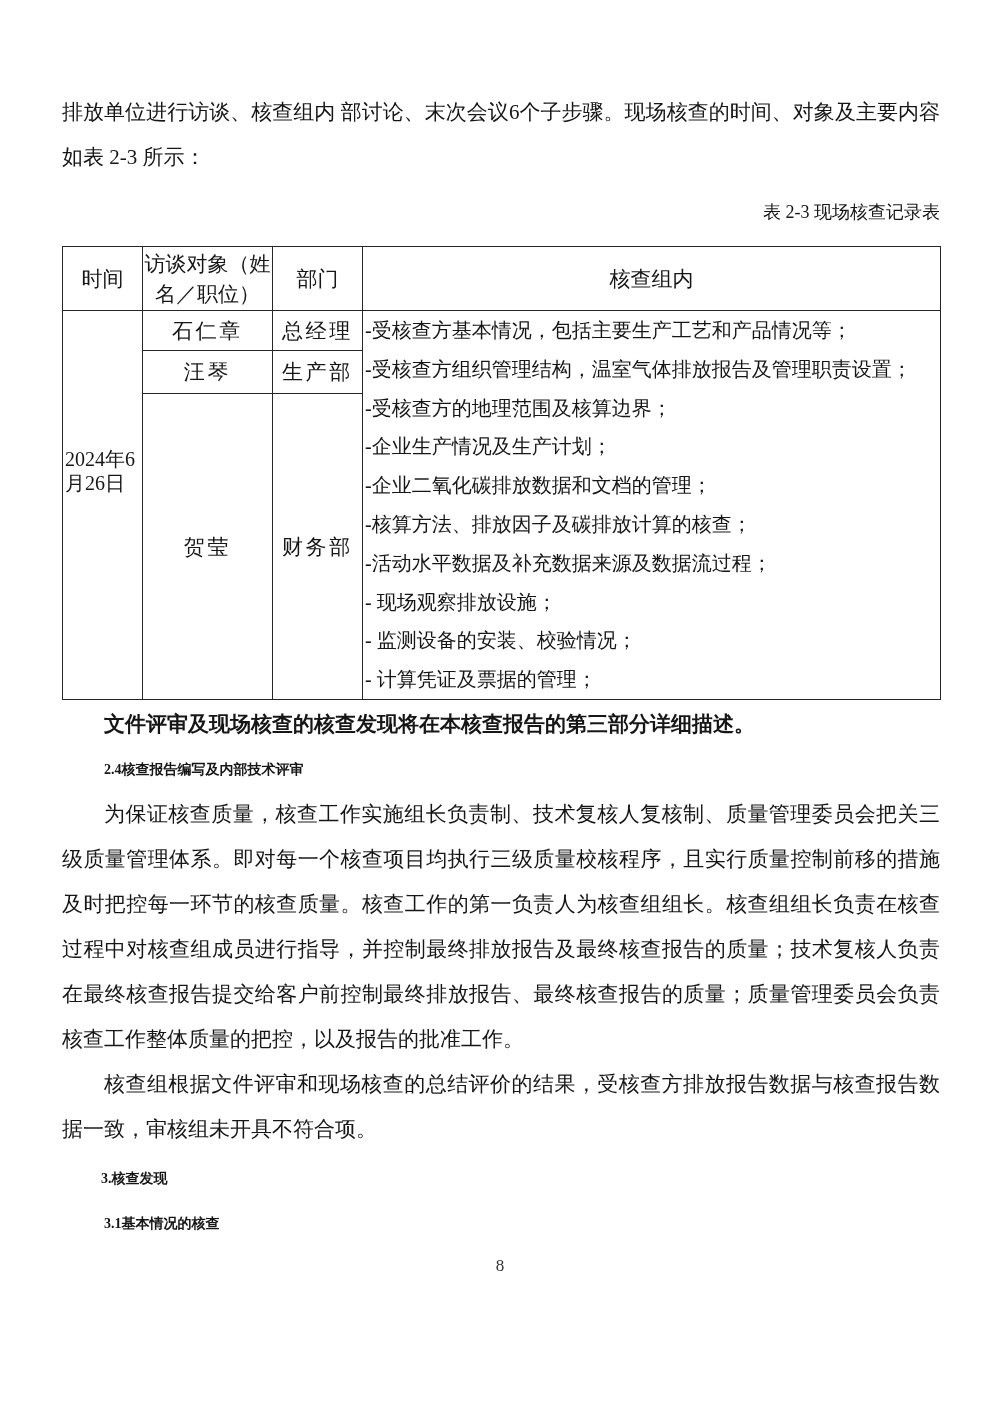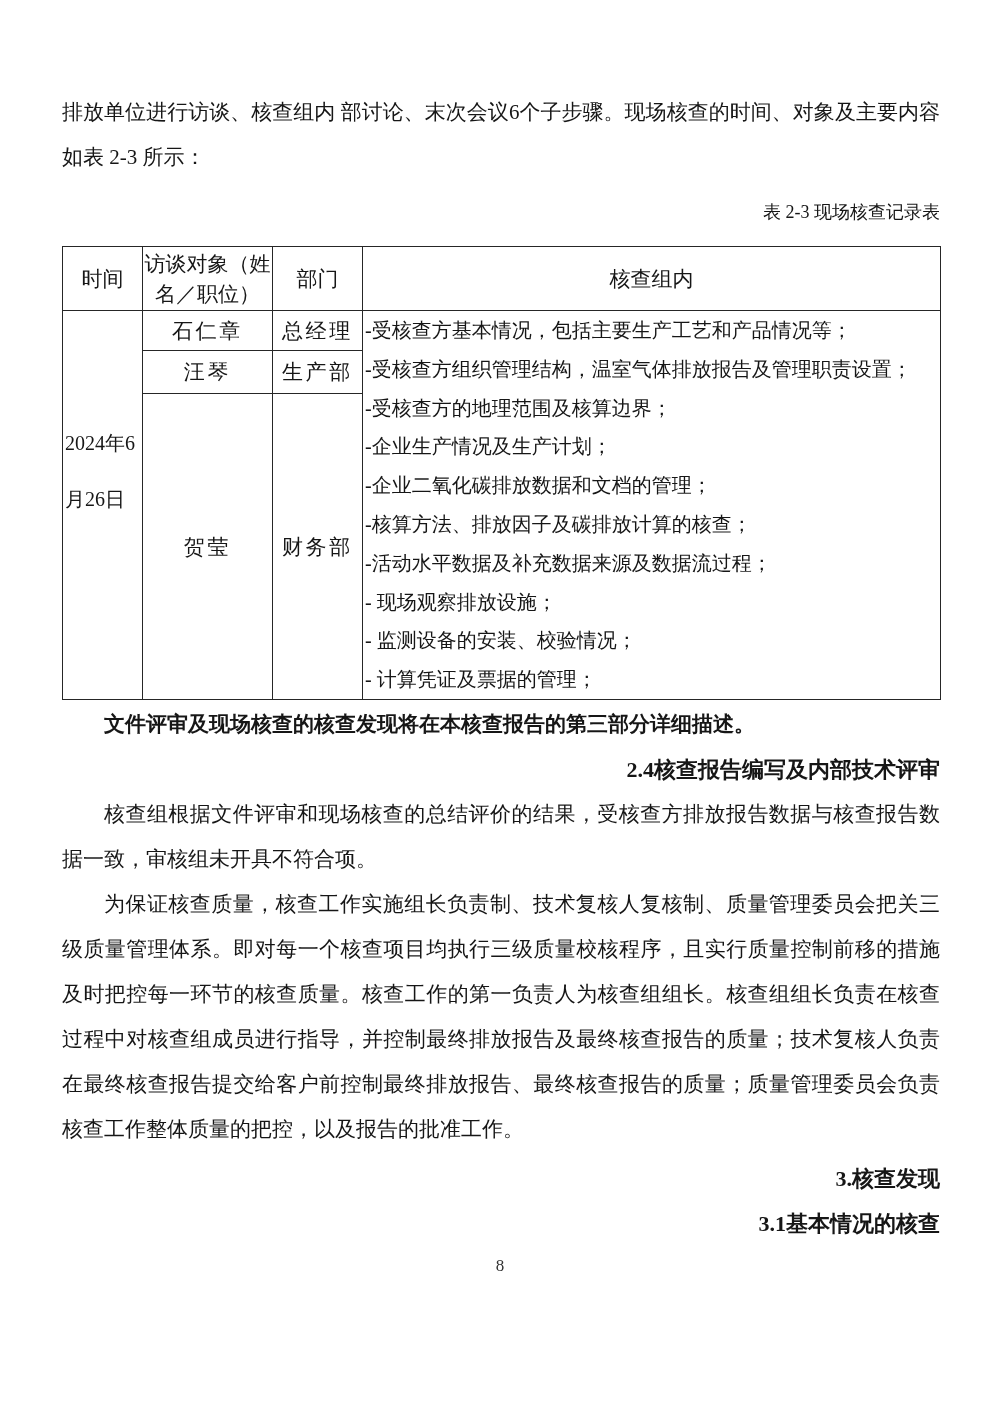--- a/index.html
+++ b/index.html
@@ -53,44 +53,43 @@
   th.hc {
     text-align: center;
     line-height: 30px;
     padding: 0 1px;
     word-break: break-all;
   }
   td.time-cell {
     vertical-align: bottom;
     padding: 0 2px 68px 2px;
     font-size: 20px;
-    line-height: 56px;
+    line-height: 24px;
     word-break: break-all;
     text-align: left;
   }
   td.name-cell, td.dept-cell {
     text-align: center;
     letter-spacing: 0.13em;
     margin-top: 11px;
   }
   td.content-cell {
     vertical-align: top;
     padding: 0 2px 0 2px;
     font-size: 20px;
   }
   .content-line {
     line-height: 38.8px;
     white-space: pre-wrap;
   }
   .h2 {
-    font-size: 22px;
+    font-size: 14px;
     font-weight: bold;
     line-height: 45px;
     margin-left: 42px;
-    text-align: right;
   }
   .h2.sec3 { margin-left: 39px; margin-top: 4px; }
   .page-footer {
     position: absolute;
     top: 1248px;
     left: 0;
     width: 1000px;
     text-align: center;
     font-size: 17px;
     line-height: 36px;
@@ -155,23 +154,23 @@
         <td class="name-cell">贺莹</td>
         <td class="dept-cell">财务部</td>
       </tr>
     </tbody>
   </table>
 
   <p class="para indent" style="margin-top:2px;font-weight:bold;">文件评审及现场核查的核查发现将在本核查报告的第三部分详细描述。</p>
 
   <h2 class="h2">2.4核查报告编写及内部技术评审</h2>
 
+  <p class="para indent">为保证核查质量，核查工作实施组长负责制、技术复核人复核制、质量管理委员会把关三级质量管理体系。即对每一个核查项目均执行三级质量校核程序，且实行质量控制前移的措施及时把控每一环节的核查质量。核查工作的第一负责人为核查组组长。核查组组长负责在核查过程中对核查组成员进行指导，并控制最终排放报告及最终核查报告的质量；技术复核人负责在最终核查报告提交给客户前控制最终排放报告、最终核查报告的质量；质量管理委员会负责核查工作整体质量的把控，以及报告的批准工作。</p>
+
   <p class="para indent">核查组根据文件评审和现场核查的总结评价的结果，受核查方排放报告数据与核查报告数据一致，审核组未开具不符合项。</p>
-
-  <p class="para indent">为保证核查质量，核查工作实施组长负责制、技术复核人复核制、质量管理委员会把关三级质量管理体系。即对每一个核查项目均执行三级质量校核程序，且实行质量控制前移的措施及时把控每一环节的核查质量。核查工作的第一负责人为核查组组长。核查组组长负责在核查过程中对核查组成员进行指导，并控制最终排放报告及最终核查报告的质量；技术复核人负责在最终核查报告提交给客户前控制最终排放报告、最终核查报告的质量；质量管理委员会负责核查工作整体质量的把控，以及报告的批准工作。</p>
 
   <h2 class="h2 sec3">3.核查发现</h2>
 
   <h2 class="h2">3.1基本情况的核查</h2>
 
 </div>
 
 <div class="page-footer">8</div>
 
 </body></html>

